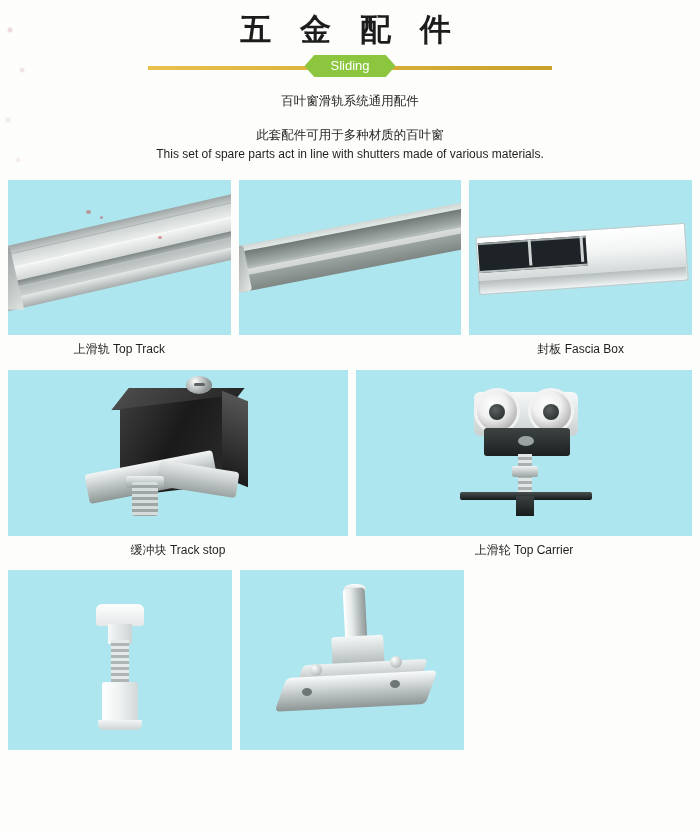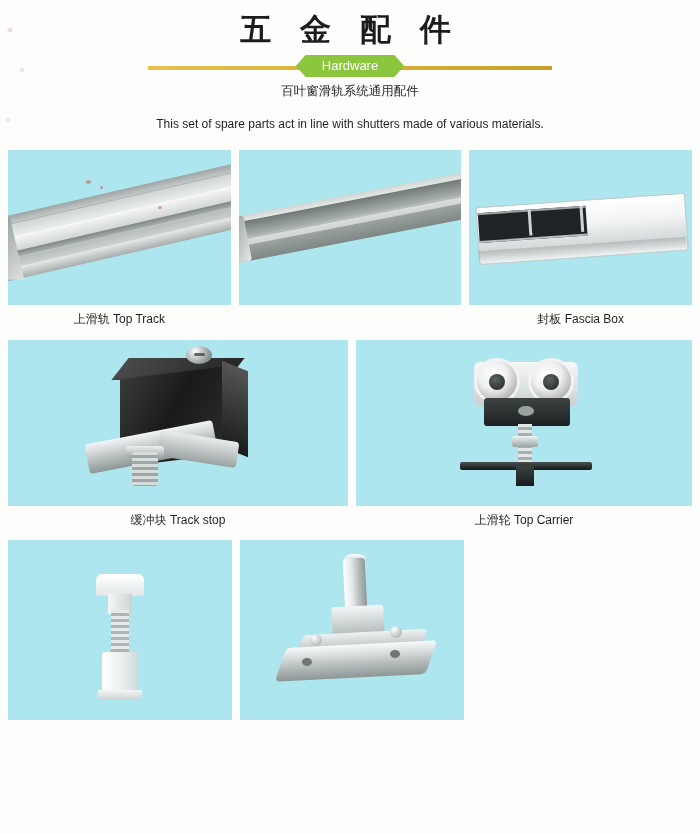--- a/index.html
+++ b/index.html
@@ -59,20 +59,21 @@
     top: 0;
     transform: translateX(-50%);
     background: #8cc63f;
     color: #ffffff;
     font-size: 13px;
     padding: 3px 26px 4px 26px;
     line-height: 1.2;
     clip-path: polygon(10px 0, calc(100% - 10px) 0, 100% 50%, calc(100% - 10px) 100%, 10px 100%, 0 50%);
   }
   .sub-block {
+    margin-top: 10px;
   }
   .sub-cn {
     font-size: 12.5px;
     color: #1f1f1f;
     line-height: 1.6;
   }
   .sub-en {
     font-size: 12px;
     color: #1f1f1f;
     line-height: 1.6;
@@ -414,28 +415,29 @@
 </head>
 <body>
 
 <div class="paper-speck"></div>
 
 <div class="header">
   <div class="title-cn">五 金 配 件</div>
 
   <div class="ribbon-row">
     <div class="ribbon-line"></div>
-    <div class="ribbon-badge" style="background: rgb(140, 198, 63);">Hardware</div>
+    <div class="ribbon-badge" style="background: rgb(140, 198, 63);">Sliding</div>
   </div>
 
   <div class="sub-block">
     <div class="sub-cn">百叶窗滑轨系统通用配件</div>
   </div>
 
   <div class="sub-block second">
+    <div class="sub-cn">此套配件可用于多种材质的百叶窗</div>
     <div class="sub-en">This set of spare parts act in line with shutters made of various materials.</div>
   </div>
 </div>
 
 <div class="grid">
 
   <div class="row r1">
 
     <div class="cell">
       <div class="photo" style="background: rgb(174, 230, 239);">

